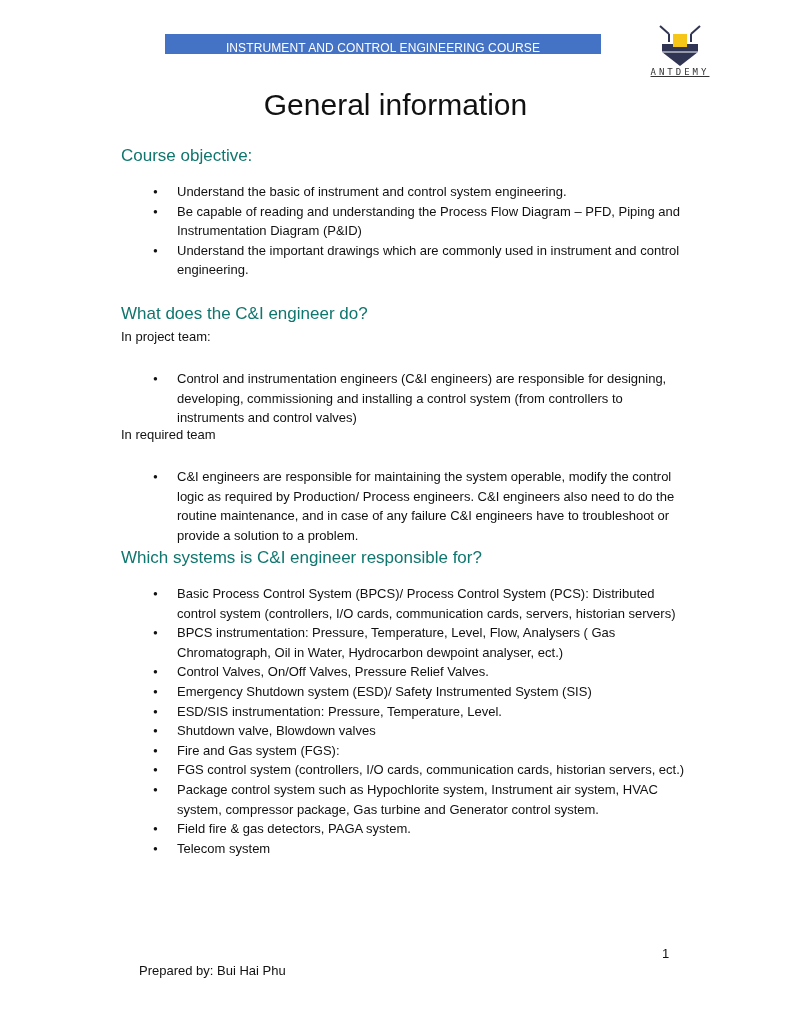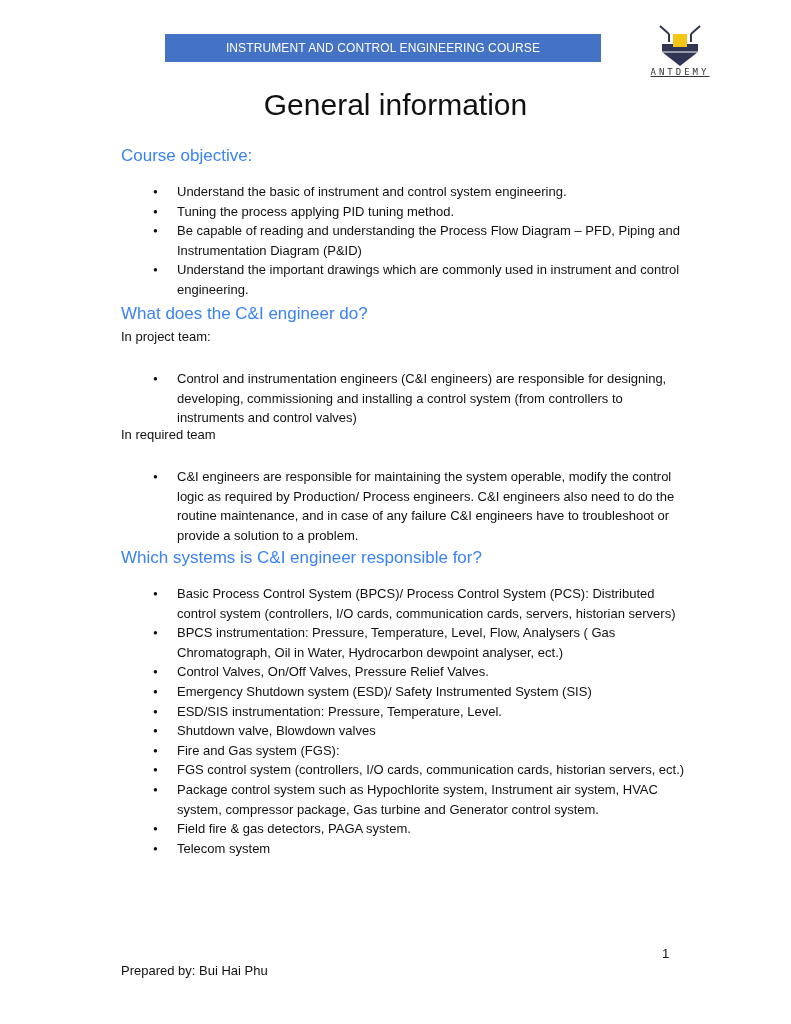--- a/index.html
+++ b/index.html
@@ -1,32 +1,32 @@
 <!DOCTYPE html>
 <html><head>
 <meta charset="utf-8">
 <style>
   html, body { margin: 0; padding: 0; background: #ffffff; }
   body { width: 791px; height: 1024px; position: relative; overflow: hidden;
          font-family: "Liberation Sans", "DejaVu Sans", sans-serif; color: #111; }
-  .banner { position: absolute; left: 165px; top: 34px; width: 436px; height: 28px;
+  .banner { position: absolute; left: 165px; top: 34px; width: 436px; height: 20px;
             background: #4472c4; color: #fff; font-size: 12px; text-align: center;
             line-height: 28px; letter-spacing: 0.1px; }
   .logo { position: absolute; left: 652px; top: 22px; width: 56px; height: 60px; }
   .logo-text { position: absolute; left: 645px; top: 67px; width: 70px; text-align: center;
                font-family: "DejaVu Sans Mono", monospace; font-size: 9px; letter-spacing: 3px; color: #333; text-decoration: underline; }
   .title { position: absolute; left: 0; top: 88px; width: 791px; text-align: center;
            font-size: 30px; color: #111; }
-  .h2 { position: absolute; left: 121px; font-size: 17px; color: #3b82f6; }
+  .h2 { position: absolute; left: 121px; font-size: 17px; color: #0f766e; }
   .p { position: absolute; left: 121px; font-size: 13px; color: #111; }
   ul.list { position: absolute; left: 121px; width: 560px; margin: 12px; padding: 0; list-style: none; }
   ul.list li { position: relative; padding-left: 44px; font-size: 13px; line-height: 19.6px; color: #111; }
   ul.list li::before { content: "\25CF"; position: absolute; left: 20px; top: 0; font-size: 8px; color: #111; }
   .page-num { position: absolute; left: 662px; top: 946px; font-size: 13px; }
-  .footer { position: absolute; left: 121px; top: 963px; font-size: 13px; }
+  .footer { position: absolute; left: 139px; top: 963px; font-size: 13px; }
 </style>
 </head>
 <body>
 
 <div class="banner">INSTRUMENT AND  CONTROL ENGINEERING COURSE</div>
 
 <svg class="logo" viewBox="0 0 56 60">
   <line x1="8" y1="4" x2="17" y2="12" stroke="#2f3553" stroke-width="2"></line>
   <line x1="48" y1="4" x2="39" y2="12" stroke="#2f3553" stroke-width="2"></line>
   <line x1="17" y1="12" x2="17" y2="20" stroke="#2f3553" stroke-width="2"></line>
@@ -35,21 +35,20 @@
   <rect x="21" y="12" width="14" height="13" fill="#f5c518"></rect>
   <line x1="10" y1="30" x2="46" y2="30" stroke="#ffffff" stroke-width="1"></line>
 </svg>
 <div class="logo-text">ANTDEMY</div>
 
 <div class="title">General information</div>
 
 <div class="h2" style="top:146px">Course objective:</div>
 <ul class="list" style="top:170px">
   <li>Understand the basic of instrument and control system engineering.</li>
-  <li>Tuning the process applying PID tuning method.</li>
   <li>Be capable of reading and understanding the Process Flow Diagram – PFD, Piping and Instrumentation Diagram (P&amp;ID)</li>
   <li>Understand the important drawings which are commonly used in instrument and control engineering.</li>
 </ul>
 
 <div class="h2" style="top:304px">What does the C&amp;I engineer do?</div>
 <div class="p" style="top:329px">In project team:</div>
 <ul class="list" style="top:357px">
   <li>Control and instrumentation engineers (C&amp;I engineers) are responsible for designing, developing, commissioning and installing a control system (from controllers to instruments and control valves)</li>
 </ul>
 <div class="p" style="top:427px">In required team</div>

